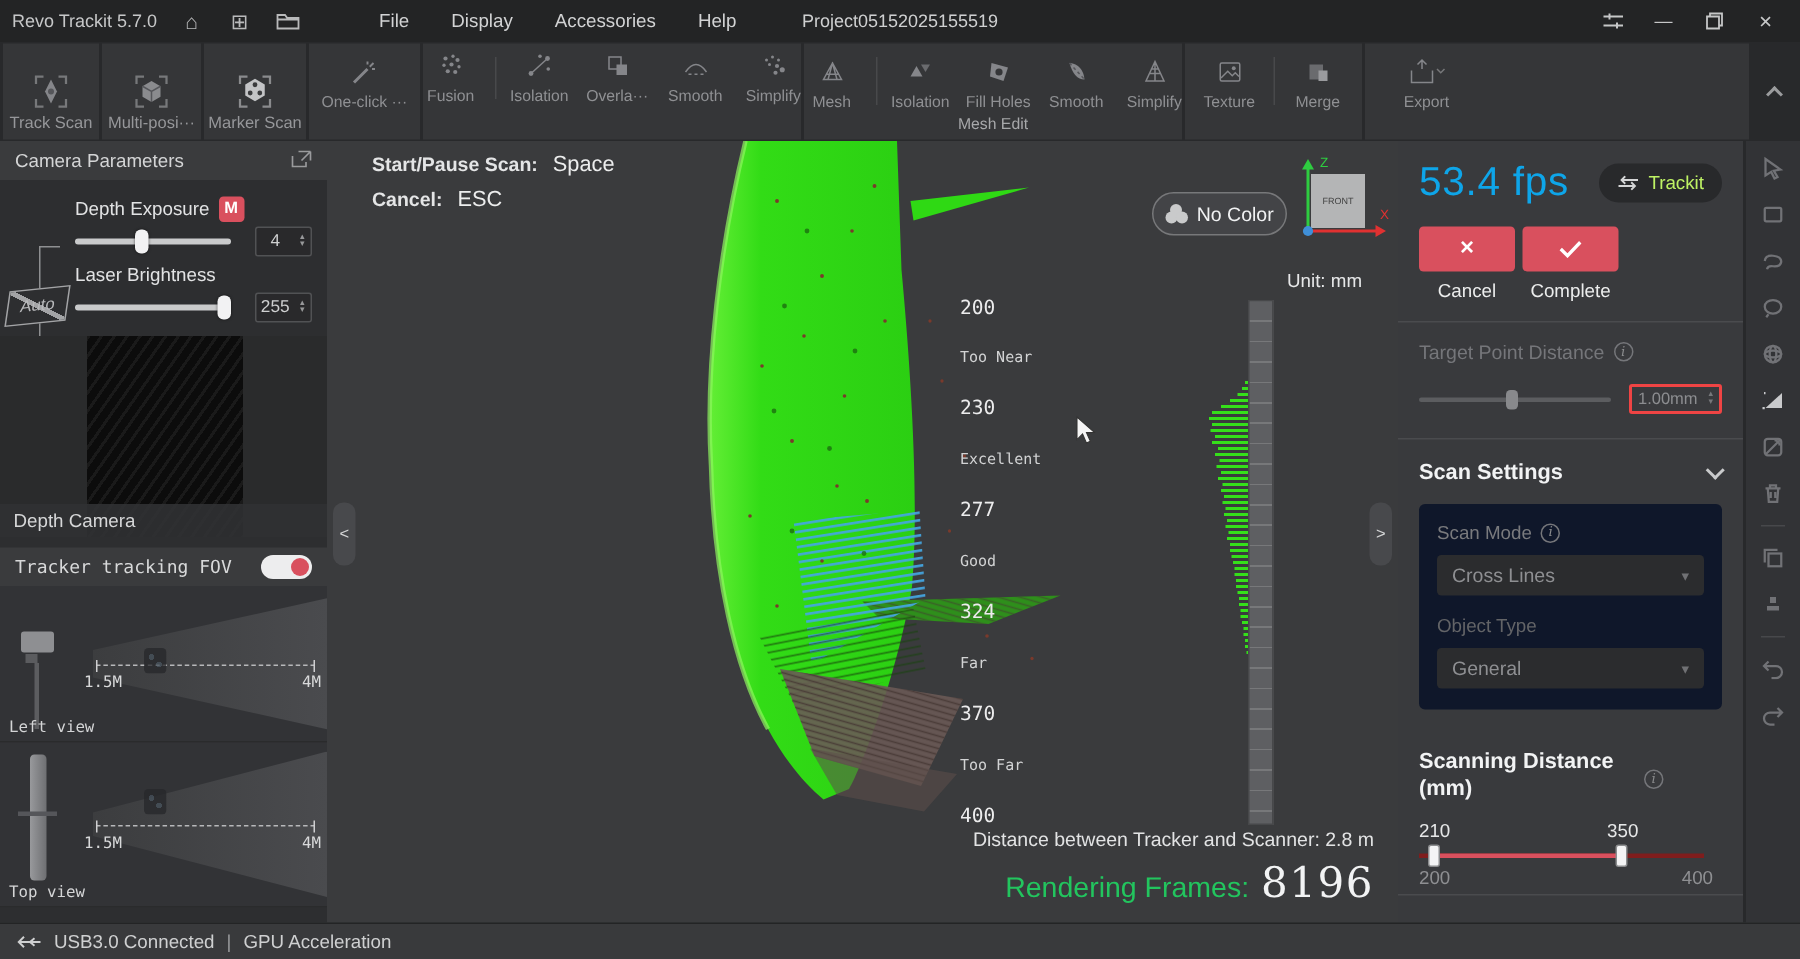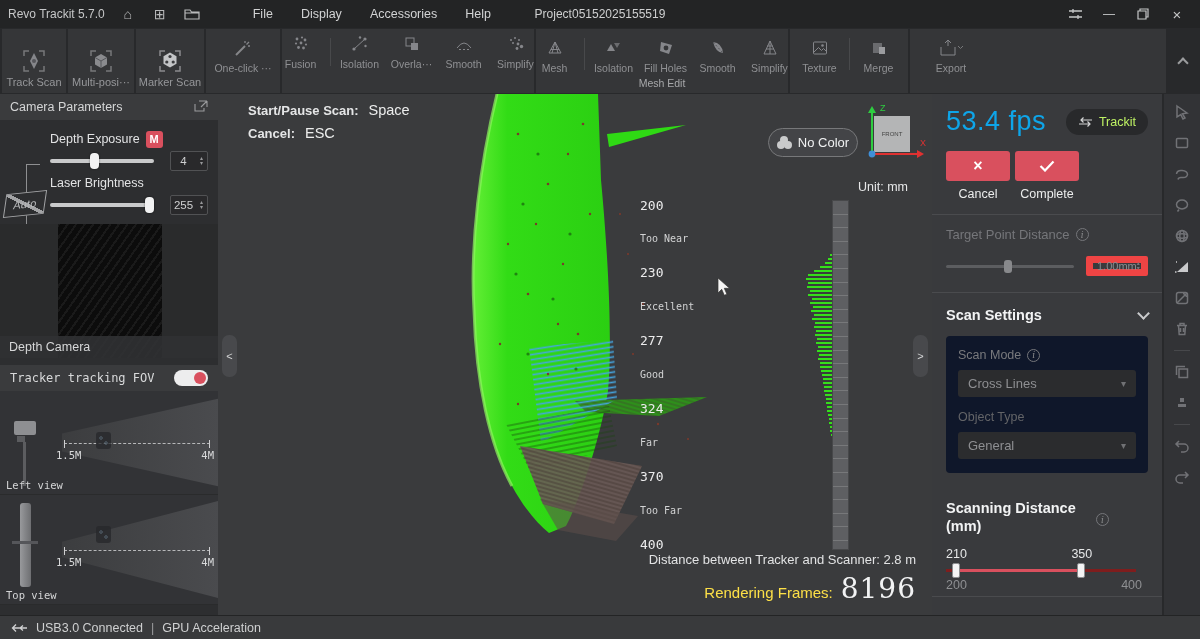--- a/index.html
+++ b/index.html
@@ -91,42 +91,42 @@
   .dtick { position:absolute; left:422px; width:60px; color:#ececed; font-size:13px; }
   .dzone { position:absolute; left:422px; width:70px; color:#d2d3d4; font-size:10px; }
   .dtrack { position:absolute; left:614px; top:106px; width:17px; height:350px; background:#5e5f62; border:1px solid #47484a;
      background-image:repeating-linear-gradient(to bottom, transparent 0 12.6px, #77787a 12.6px 13.6px); }
   .histo { position:absolute; right:100px; top:160px; display:flex; flex-direction:column; align-items:flex-end; gap:2px; }
   .hbar { height:2px; background:var(--point-green,#35df1a); }
   .expander { position:absolute; top:241px; width:15px; height:42px; background:#48494c; border-radius:7px; color:#d4d5d6; display:flex; align-items:center; justify-content:center; font-size:11px; }
   .exp-l { left:4px; } .exp-r { right:4px; }
   .dist-txt { position:absolute; right:16px; top:458px; color:#e2e3e4; font-size:13px; }
   .frames { position:absolute; right:16px; top:478px; display:flex; align-items:baseline; gap:8px; }
-  .frames .l { color:#fde047; font-size:15px;text-align:right; }
+  .frames .l { color:#22c55e; font-size:19px;text-align:right; }
   .frames .v { font-family:"DejaVu Serif",serif; font-size:28px; color:#f2f3f4; letter-spacing:1px; }
   svg.cloud { position:absolute; left:0; top:0; }
 
   
   .rightpanel { position:absolute; top:94px; left:932px; width:230px; bottom:24px; background:#393a3d; padding:12px 14px 0; }
   .fpsrow { display:flex; align-items:center; }
   .fps { font-size:27px; font-weight:normal; color:#0ea5e9; letter-spacing:.5px; }
   .trackit { margin-left:auto; height:26px; padding:0 12px; border-radius:13px; background:#282九29; background:#28292b; display:flex; align-items:center; gap:6px; color:#bef264; font-size:12.5px; }
   .actrow { display:flex; gap:5px; margin-top:14px; }
   .actcol { display:flex; flex-direction:column; align-items:center; width:64px; }
   .actbtn { width:64px; height:30px; border-radius:3px; background:var(--accent-red,#d9505e); display:flex; align-items:center; justify-content:center; color:#fff; }
   .actbtn .x { font-size:16px; font-weight:bold; }
   .pausebars { display:flex; gap:4px; } .pausebars i { width:3px; height:14px; background:#fff; }
   .actlab { margin-top:6px; color:#eceded; font-size:12.5px; }
   .rdiv { height:1px; background:#4a4b4e; margin:13px -14px 0; }
   .tpd-label { margin-top:12px; display:flex; align-items:center; gap:6px; color:#75767a; font-size:13px; }
   .info-i { width:13px; height:13px; border:1px solid #75767a; border-radius:50%; font-size:9px; display:inline-flex; align-items:center; justify-content:center; color:#8a8b8d; font-style:italic; font-family:"DejaVu Serif",serif; }
   .tpd-row { display:flex; align-items:center; margin-top:14px; }
   .tpd-slider { position:relative; width:128px; height:3px; background:#5c5d60; border-radius:2px; }
   .tpd-slider .knob { position:absolute; left:45%; top:-5px; width:8px; height:13px; border-radius:3px; background:#88898c; }
-  .tpd-val { margin-left:auto; width:62px; height:20px; border:7px solid #ef4444; border-radius:2px; display:flex; align-items:center; padding:0 4px; color:#8c8d90; font-size:11px; }
+  .tpd-val { margin-left:auto; width:62px; height:20px; border:2px solid #ef4444; border-radius:2px; display:flex; align-items:center; padding:0 4px; color:#8c8d90; font-size:11px; }
   .tpd-val .arr { margin-left:auto; display:flex; flex-direction:column; font-size:6px; line-height:5px; color:#77787b; }
   .ss-head { display:flex; align-items:center; margin-top:14px; }
   .ss-title { font-size:14.5px; font-weight:bold; color:#f2f3f4; }
   .chev-dn { margin-left:auto; width:9px; height:9px; border-left:2px solid #c9cacc; border-bottom:2px solid #c9cacc; transform:rotate(-45deg); margin-top:-4px; }
   .card { margin-top:13px; background:#0f172a; border-radius:4px; padding:12px 12px 14px; }
   .card .flab { color:#797a7d; font-size:12.5px; display:flex; align-items:center; gap:6px; }
   .card .flab.dim { color:#636467; }
   .dd { margin-top:8px; height:27px; background:#2b2c2e; border-radius:3px; display:flex; align-items:center; padding:0 10px; color:#8e8f92; font-size:13px; }
   .dd .caret { margin-left:auto; color:#707174; font-size:10px; }
   .dd + .flab { margin-top:13px; }

